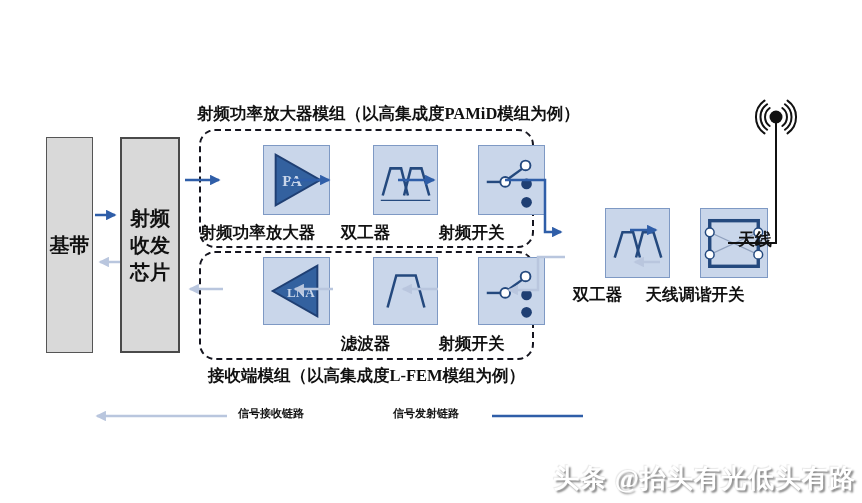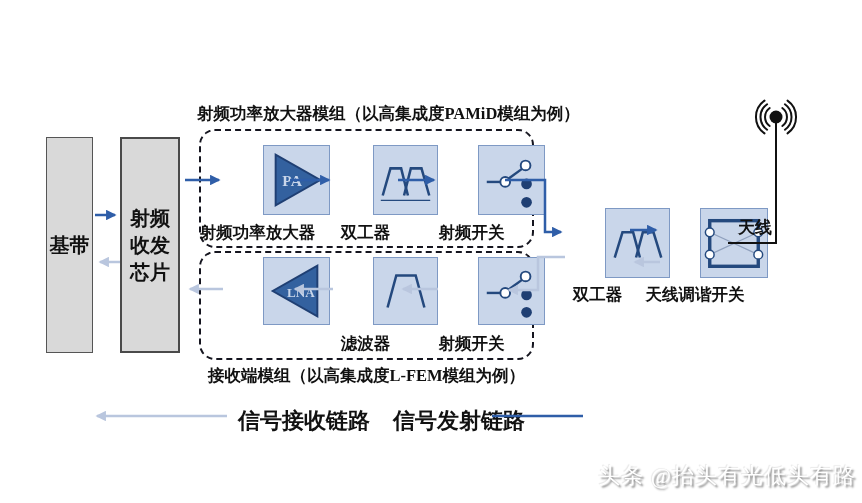--- a/index.html
+++ b/index.html
@@ -9,22 +9,22 @@
   .graybox{background:#d9d9d9;border:2px solid #4a4a4a;box-sizing:border-box;
            display:flex;align-items:center;justify-content:center;text-align:center;
            font-weight:bold;}
   .graybox.thin{border-width:1.5px;border-color:#555;}
   .comp{background:#c9d6ea;border:1.6px solid #7e99c4;box-sizing:border-box;margin-left:40px;}
   .comp svg{display:block;width:100%;height:100%;}
   .dashedbox{border:2px dashed #15151f;border-radius:16px;box-sizing:border-box;}
   .modtitle{font-size:16.5px;font-weight:bold;text-align:center;white-space:nowrap;}
   .complabel{font-size:16.5px;font-weight:bold;text-align:center;white-space:nowrap;}
   .biglabel{font-size:20px;font-weight:bold;line-height:1.35;}
-  .legendlabel{font-size:22px;font-weight:bold;white-space:nowrap;}
-  .watermark{font-size:22px;font-weight:normal;color:#ffffff;white-space:nowrap;
+  .legendlabel{font-size:11px;font-weight:bold;white-space:nowrap;}
+  .watermark{font-size:26px;font-weight:bold;color:#ffffff;white-space:nowrap;
              text-shadow:2px 2px 2px #8a8a8a,-1px -1px 1px #e8e8e8;letter-spacing:1px;}
   .overlay{position:absolute;left:0;top:0;width:862px;height:503px;pointer-events:none;z-index:5;}
 </style>
 </head>
 <body>
 
 <div class="canvas">
 
   <div class="abs modtitle" style="left:197px;top:103px;width:340px;">射频功率放大器模组（以高集成度PAMiD模组为例）</div>
   <div class="abs modtitle" style="left:199px;top:365px;width:335px;">接收端模组（以高集成度L-FEM模组为例）</div>
@@ -106,21 +106,21 @@
       <line x1="9" y1="24" x2="59" y2="47" stroke="#8fa0bd" stroke-width="1.2"></line>
       <line x1="9" y1="47" x2="59" y2="24" stroke="#8fa0bd" stroke-width="1.2"></line>
       <circle cx="9" cy="24" r="4.5" fill="#fff" stroke="#24497e" stroke-width="1.5"></circle>
       <circle cx="9" cy="47" r="4.5" fill="#fff" stroke="#24497e" stroke-width="1.5"></circle>
       <circle cx="59" cy="24" r="4.5" fill="#fff" stroke="#24497e" stroke-width="1.5"></circle>
       <circle cx="59" cy="47" r="4.5" fill="#fff" stroke="#24497e" stroke-width="1.5"></circle>
     </svg>
   </div>
   <div class="abs complabel" style="left:640px;top:284px;width:110px;">天线调谐开关</div>
 
-  <div class="abs complabel" style="left:733px;top:216px;width:44px;font-size:17px;">天线</div>
+  <div class="abs complabel" style="left:733px;top:228px;width:44px;font-size:17px;">天线</div>
 
   <div class="abs legendlabel" style="left:238px;top:406px;">信号接收链路</div>
   <div class="abs legendlabel" style="left:393px;top:406px;">信号发射链路</div>
 
   <div class="abs watermark" style="right:6px;top:461px;">头条 @抬头有光低头有路</div>
 
   <svg class="overlay">
     <defs>
       <marker id="mdark" viewBox="0 0 10 10" refX="8.5" refY="5" markerWidth="4.6" markerHeight="4.2" orient="auto">
         <path d="M0,0 L10,5 L0,10 z" fill="#2f5ea8"></path>

